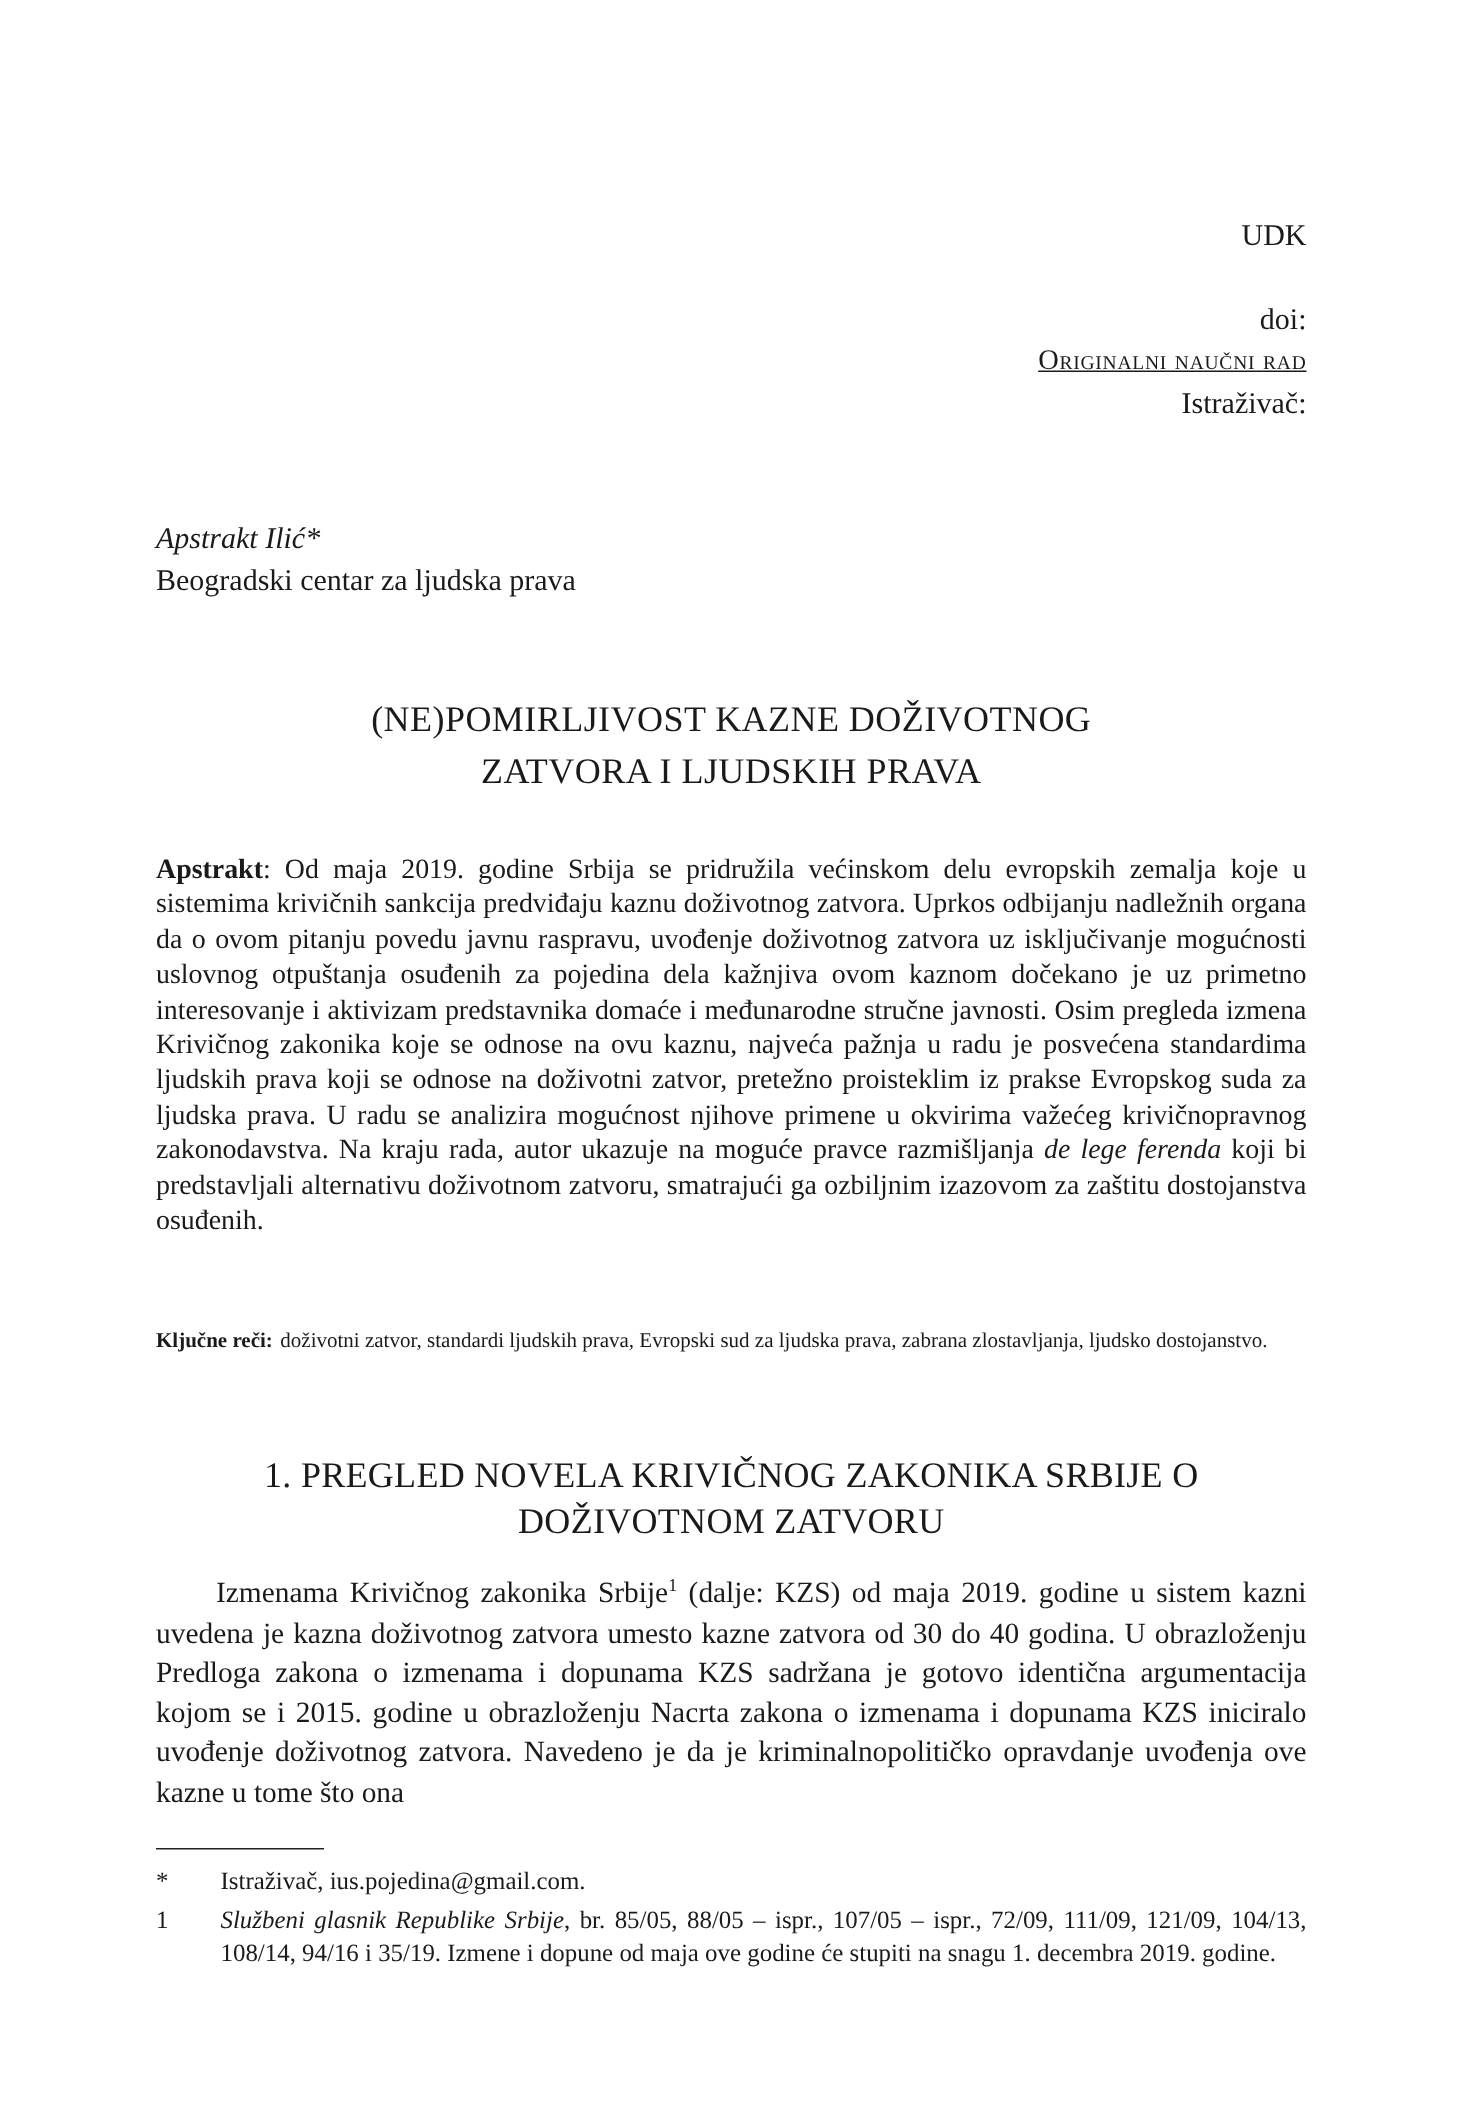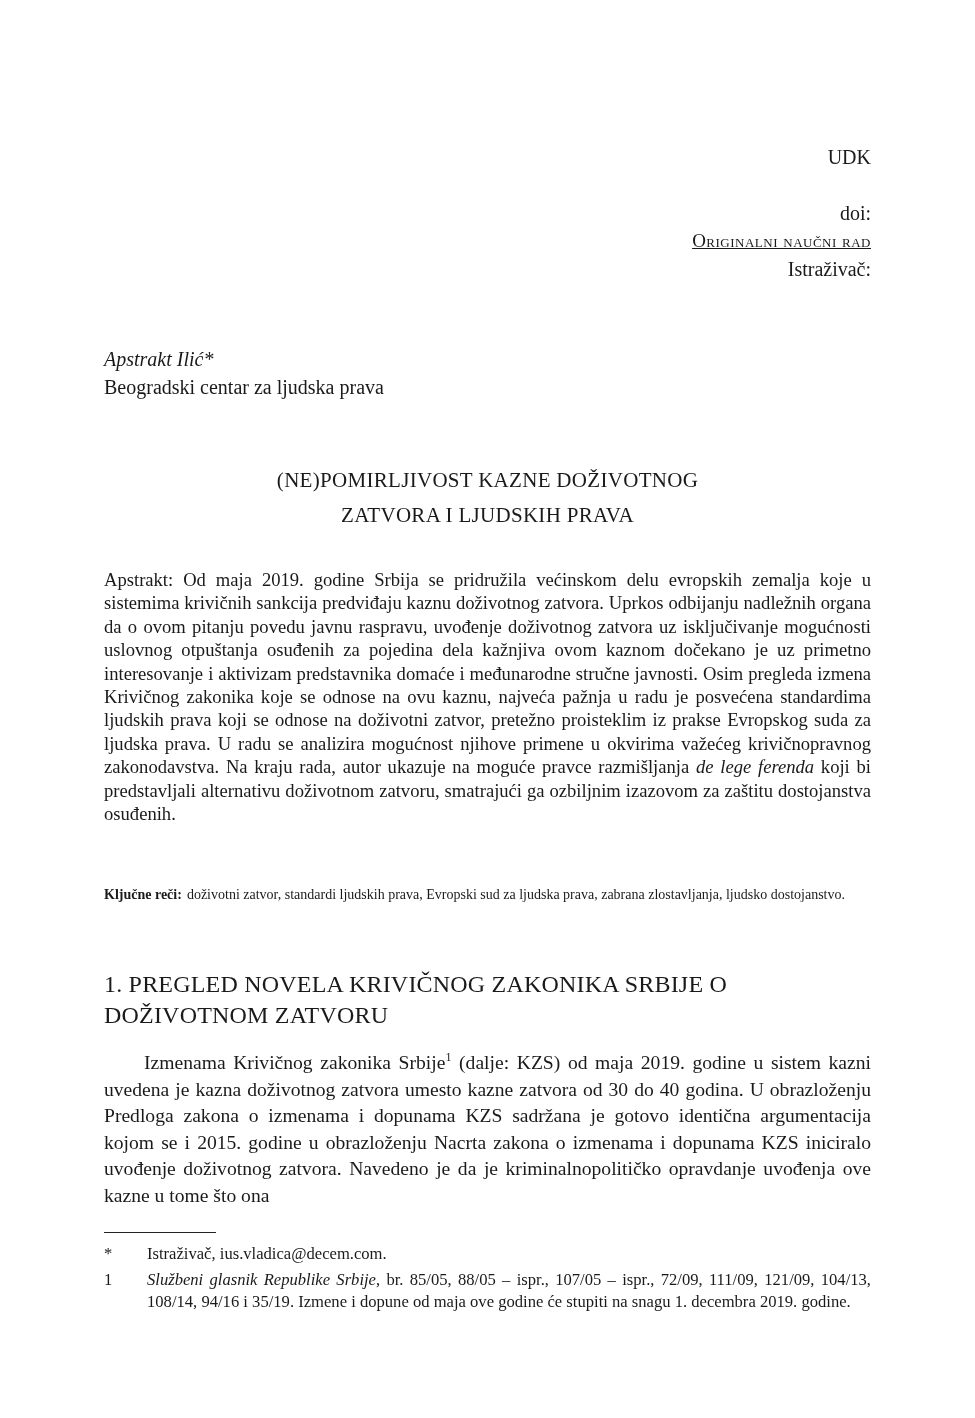--- a/index.html
+++ b/index.html
@@ -9,28 +9,28 @@
   }
   .meta { position: absolute; right: 104px; text-align: right; font-size: 20px; line-height: 24px; }
   .meta-udk { top: 145px; }
   .meta-doi { top: 201px; }
   .meta-type { top: 229px; font-variant: small-caps; letter-spacing: 0.5px; font-size: 19px; text-decoration: underline; }
   .meta-accepted { top: 257px; }
   .author { position: absolute; left: 104px; top: 345px; font-size: 20px; line-height: 28px; }
   .author-name { font-style: italic; display: block; }
   .author-aff { display: block; }
   .title { position: absolute; left: 104px; right: 104px; top: 463px; text-align: center;
-    font-size: 21px; line-height: 35px; font-weight: normal; letter-spacing: 0.3px; margin: 0; }
+    font-size: 24px; line-height: 35px; font-weight: normal; letter-spacing: 0.3px; margin: 0; }
   .abstract { position: absolute; left: 104px; right: 104px; top: 568px; font-size: 18.6px; line-height: 23.4px;
     text-align: justify; margin: 0; hyphens: manual; }
-  .abstract b { font-weight: normal; }
+  .abstract b { font-weight: bold; }
   .keywords { position: absolute; left: 104px; right: 104px; top: 883px; font-size: 14px; line-height: 23.4px; display: flex; }
   .keywords .kw-label { font-weight: bold; white-space: nowrap; padding-right: 5px; }
   .keywords .kw-text { text-align: justify; }
-  .section-heading { position: absolute; left: 104px; right: 104px; top: 969px; 
+  .section-heading { position: absolute; left: 104px; right: 104px; top: 969px; text-align: center;
     font-size: 24px; line-height: 31px; font-weight: normal; margin: 0; letter-spacing: 0.2px; }
   .body-text { position: absolute; left: 104px; right: 104px; top: 1050px; font-size: 19.6px; line-height: 26.5px;
     text-align: justify; text-indent: 40px; margin: 0; }
   .body-text sup { font-size: 12px; line-height: 0; vertical-align: super; }
   .fn-rule { position: absolute; left: 104px; top: 1232px; width: 112px; height: 0; border-top: 1.5px solid #222; }
   .footnotes { position: absolute; left: 104px; right: 104px; top: 1243px; font-size: 16.6px; line-height: 22px; }
   .fn { display: flex; margin-bottom: 4px; }
   .fn-mark { width: 43px; flex: none; }
   .fn-text { text-align: justify; flex: 1; }
   i { font-style: italic; }
@@ -65,19 +65,19 @@
   <span>DOŽIVOTNOM ZATVORU</span>
 </h2>
 
 <p class="body-text"><span>Izmenama Krivičnog zakonika Srbije</span><sup>1</sup><span> (dalje: KZS) od maja 2019. godine u si­stem kazni uvedena je kazna doživotnog zatvora umesto kazne zatvora od 30 do 40 godina. U obrazloženju Predloga zakona o izmenama i dopunama KZS sadržana je gotovo identična argumentacija kojom se i 2015. godine u obrazloženju Nacrta zakona o izmenama i dopunama KZS iniciralo uvođenje doživotnog zatvora. Na­vedeno je da je kriminalnopolitičko opravdanje uvođenja ove kazne u tome što ona</span></p>
 
 <div class="fn-rule"></div>
 
 <div class="footnotes">
   <div class="fn">
     <span class="fn-mark">*</span>
-    <span class="fn-text">Istraživač, ius.vladica@decem.com.</span>
+    <span class="fn-text">Istraživač, ius.pojedina@gmail.com.</span>
   </div>
   <div class="fn">
     <span class="fn-mark">1</span>
     <span class="fn-text"><i>Službeni glasnik Republike Srbije</i><span>, br. 85/05, 88/05 – ispr., 107/05 – ispr., 72/09, 111/09, 121/09, 104/13, 108/14, 94/16 i 35/19. Izmene i dopune od maja ove godine će stupiti na snagu 1. decem­bra 2019. godine.</span></span>
   </div>
 </div>
 
 </body></html>

